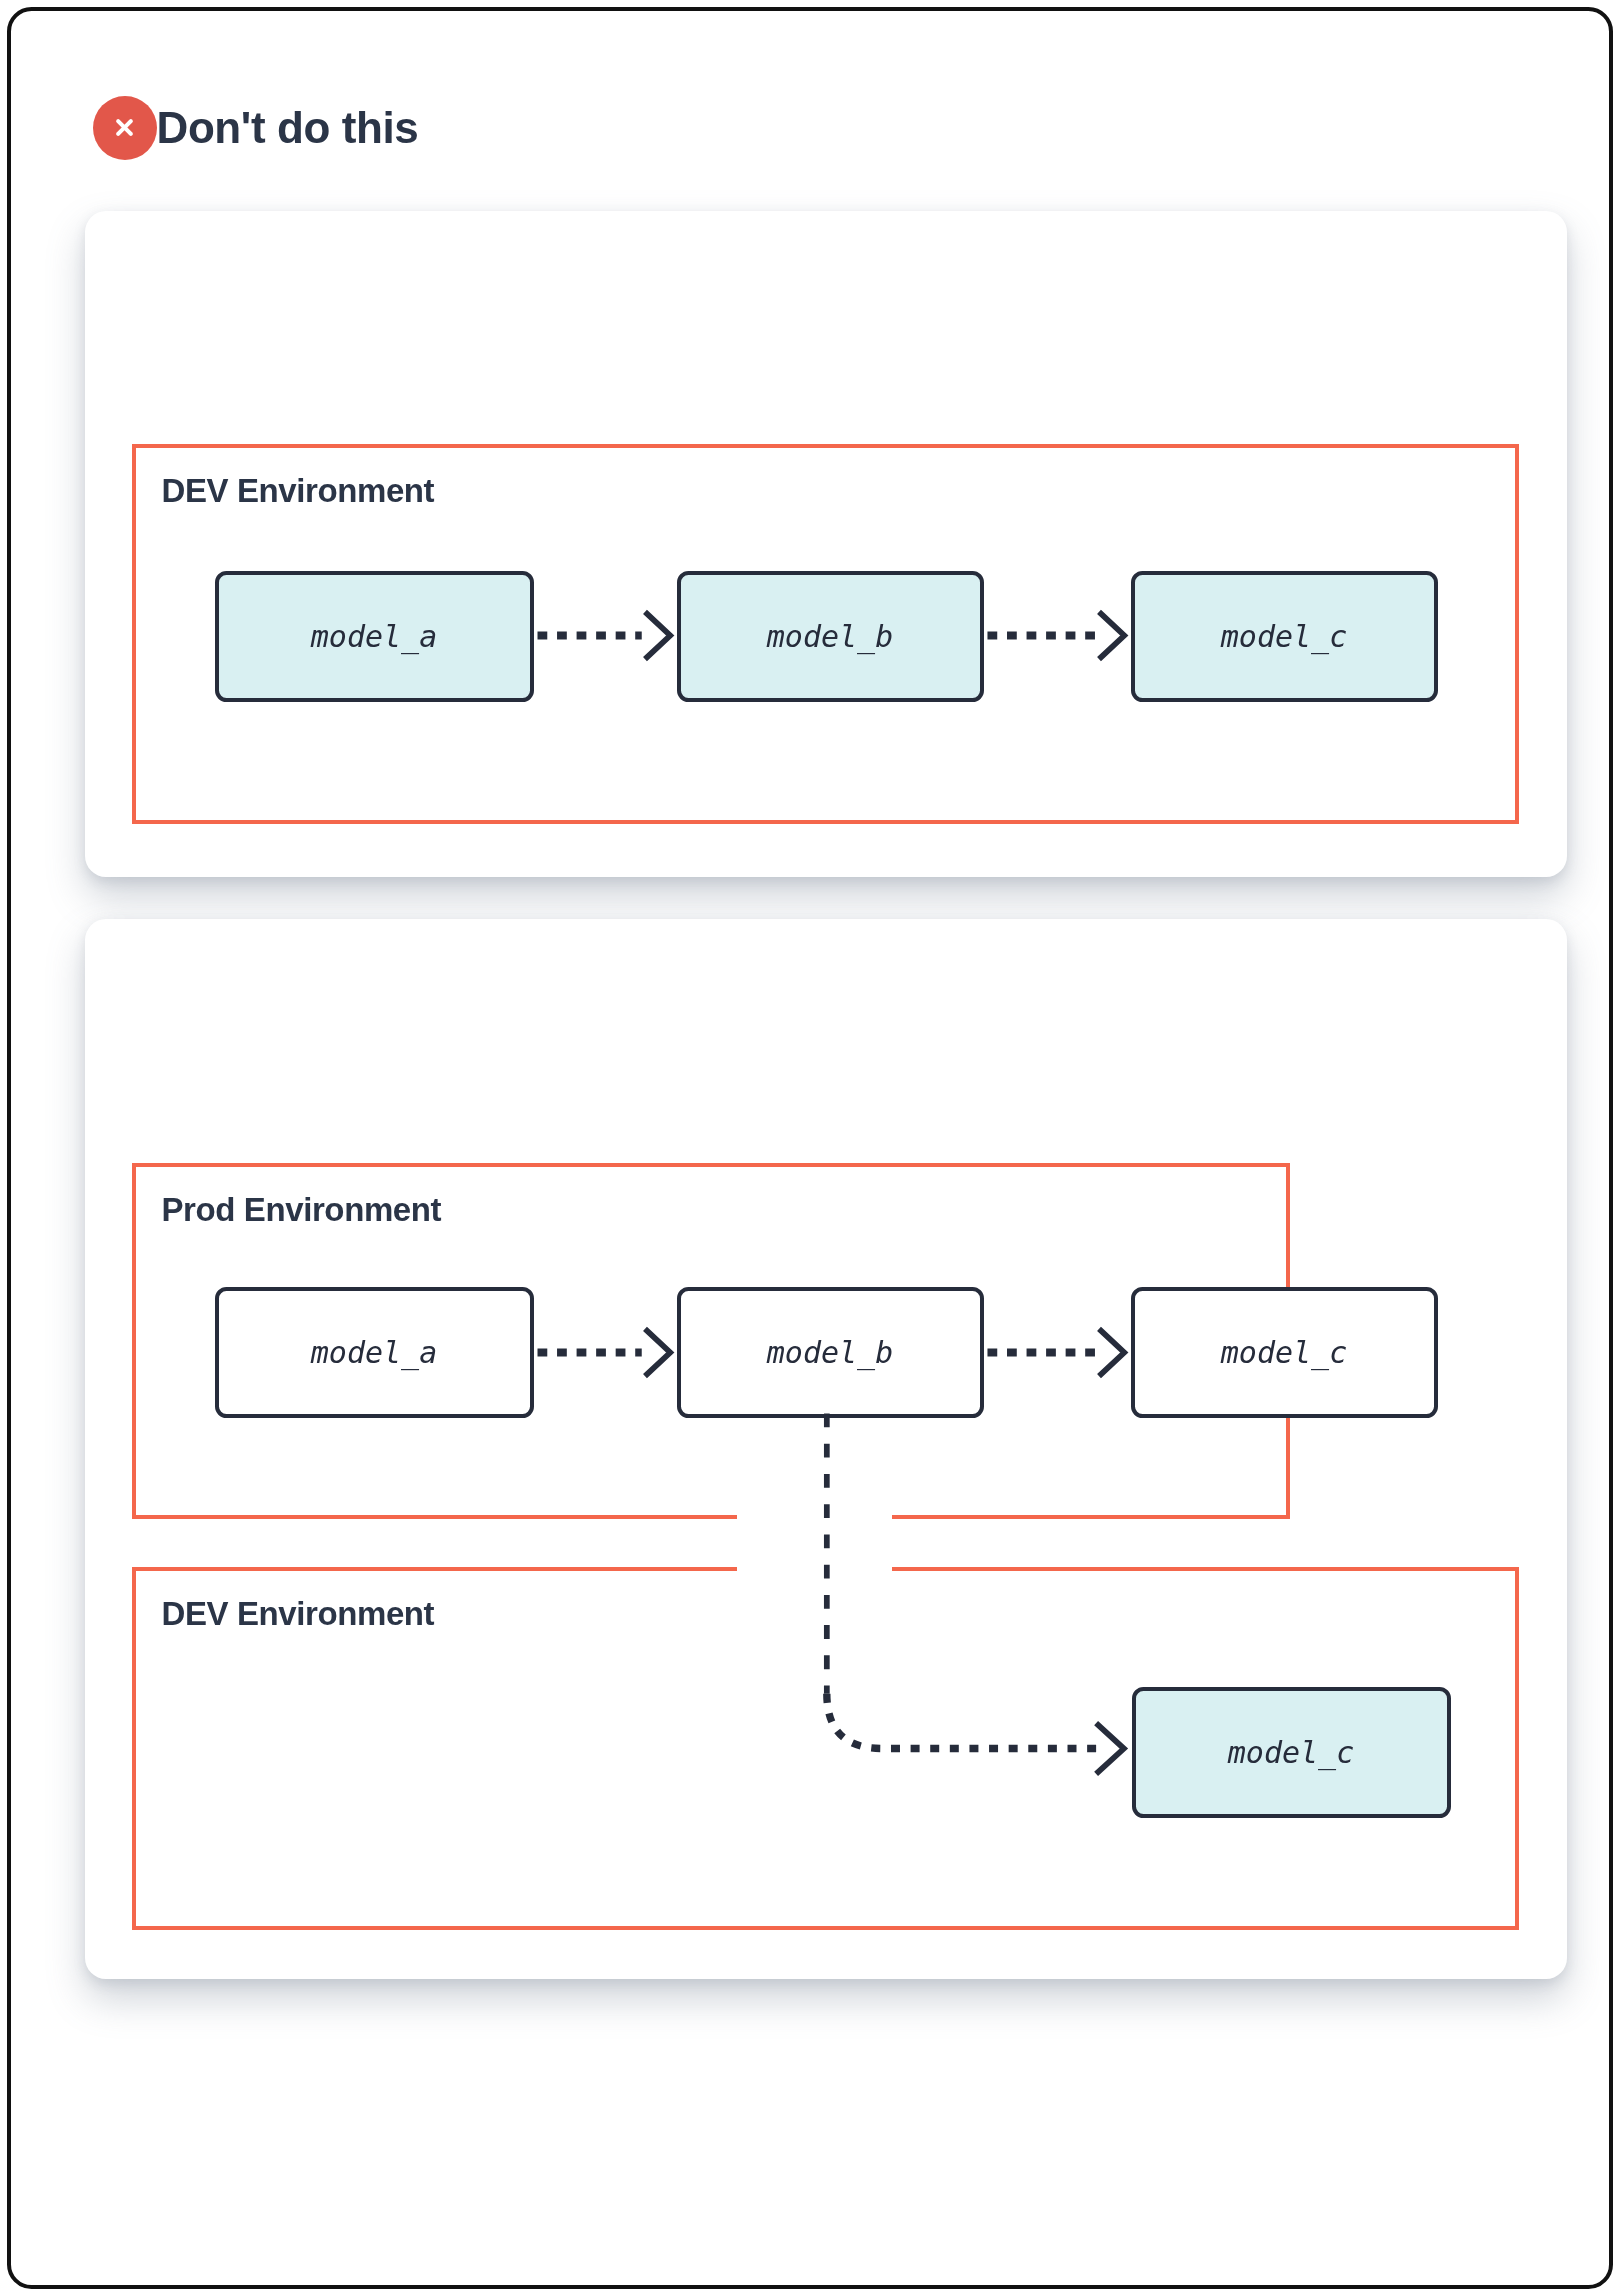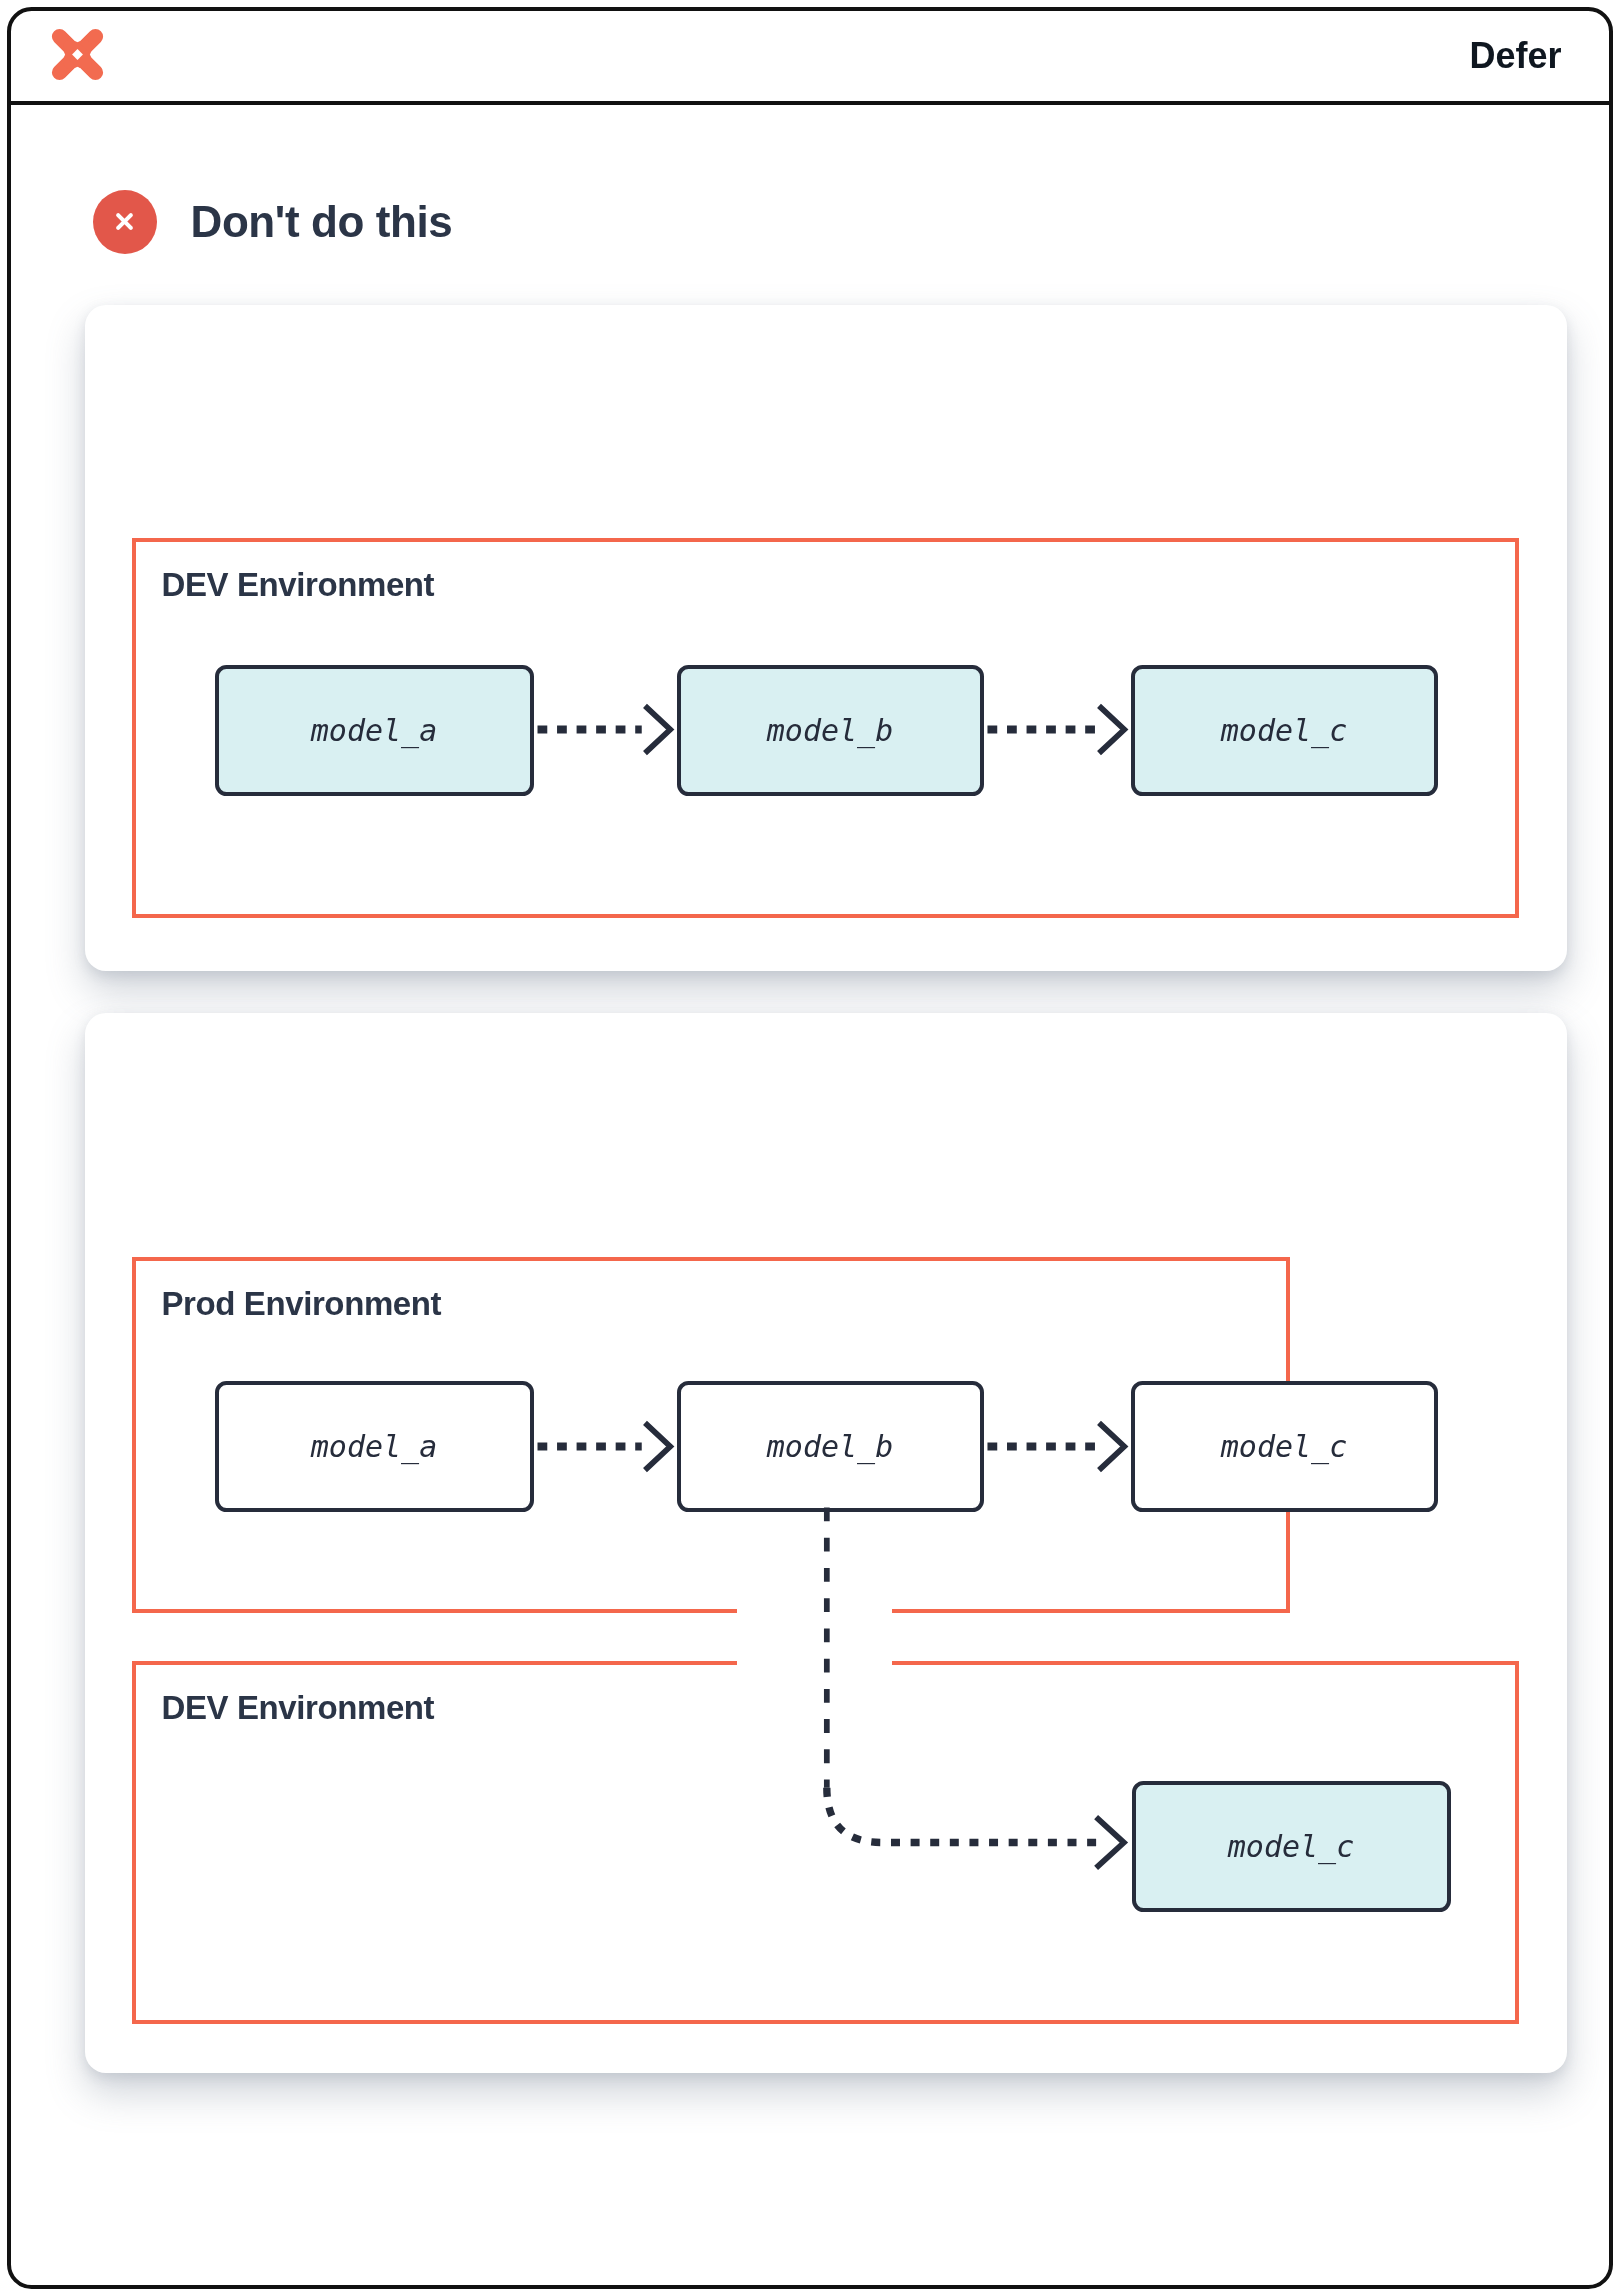--- a/index.html
+++ b/index.html
@@ -31,21 +31,21 @@
     height:94px;
     border-bottom:4.1px solid var(--frame);
     display:flex;align-items:center;justify-content:space-between;
     padding:0 47px 0 37px;
   }
   .topbar .app-title{
     font-size:36px;font-weight:700;color:#0f1720;letter-spacing:0;
   }
   
   .section-heading{
-    display:flex;align-items:center;gap:34px;
+    display:flex;align-items:center;
     margin:85px 0 0 82px;height:64px;
   }
   .section-heading h2{
     font-size:44px;font-weight:700;color:var(--navy);letter-spacing:-0.4px;
   }
   .badge{
     width:64px;height:64px;border-radius:50%;
     display:flex;align-items:center;justify-content:center;flex:0 0 auto;
   }
   .badge.red{background:var(--red);}
@@ -107,34 +107,20 @@
   .mask2{left:652px;top:644px;}
   .connector{
     position:absolute;left:0;top:0;z-index:3;pointer-events:none;
   }
 </style>
 </head>
 <body>
 
 <div class="frame">
 
-  <header class="topbar">
-    <span>
-      <svg width="59" height="69" viewBox="0 0 100 100" aria-hidden="true">
-        <g fill="#f26b50">
-          <rect x="37" y="-6" width="26" height="112" rx="13" transform="rotate(45 50 50)"></rect>
-          <rect x="37" y="-6" width="26" height="112" rx="13" transform="rotate(-45 50 50)"></rect>
-          <ellipse cx="50" cy="50" rx="17" ry="30" transform="rotate(45 50 50)"></ellipse>
-          <ellipse cx="50" cy="50" rx="17" ry="30" transform="rotate(-45 50 50)"></ellipse>
-        </g>
-        <rect x="43.5" y="43.5" width="13" height="13" fill="#ffffff" transform="rotate(45 50 50)"></rect>
-      </svg>
-    </span>
-    <div class="app-title">Defer</div>
-  </header>
 
   <div class="section-heading">
     <span class="badge red">
       <svg width="29" height="29" viewBox="0 0 32 32">
         <g stroke="#fff" stroke-width="4.5" stroke-linecap="round" fill="none">
           <line x1="9" y1="9" x2="23" y2="23"></line>
           <line x1="23" y1="9" x2="9" y2="23"></line>
         </g>
       </svg>
     </span>

